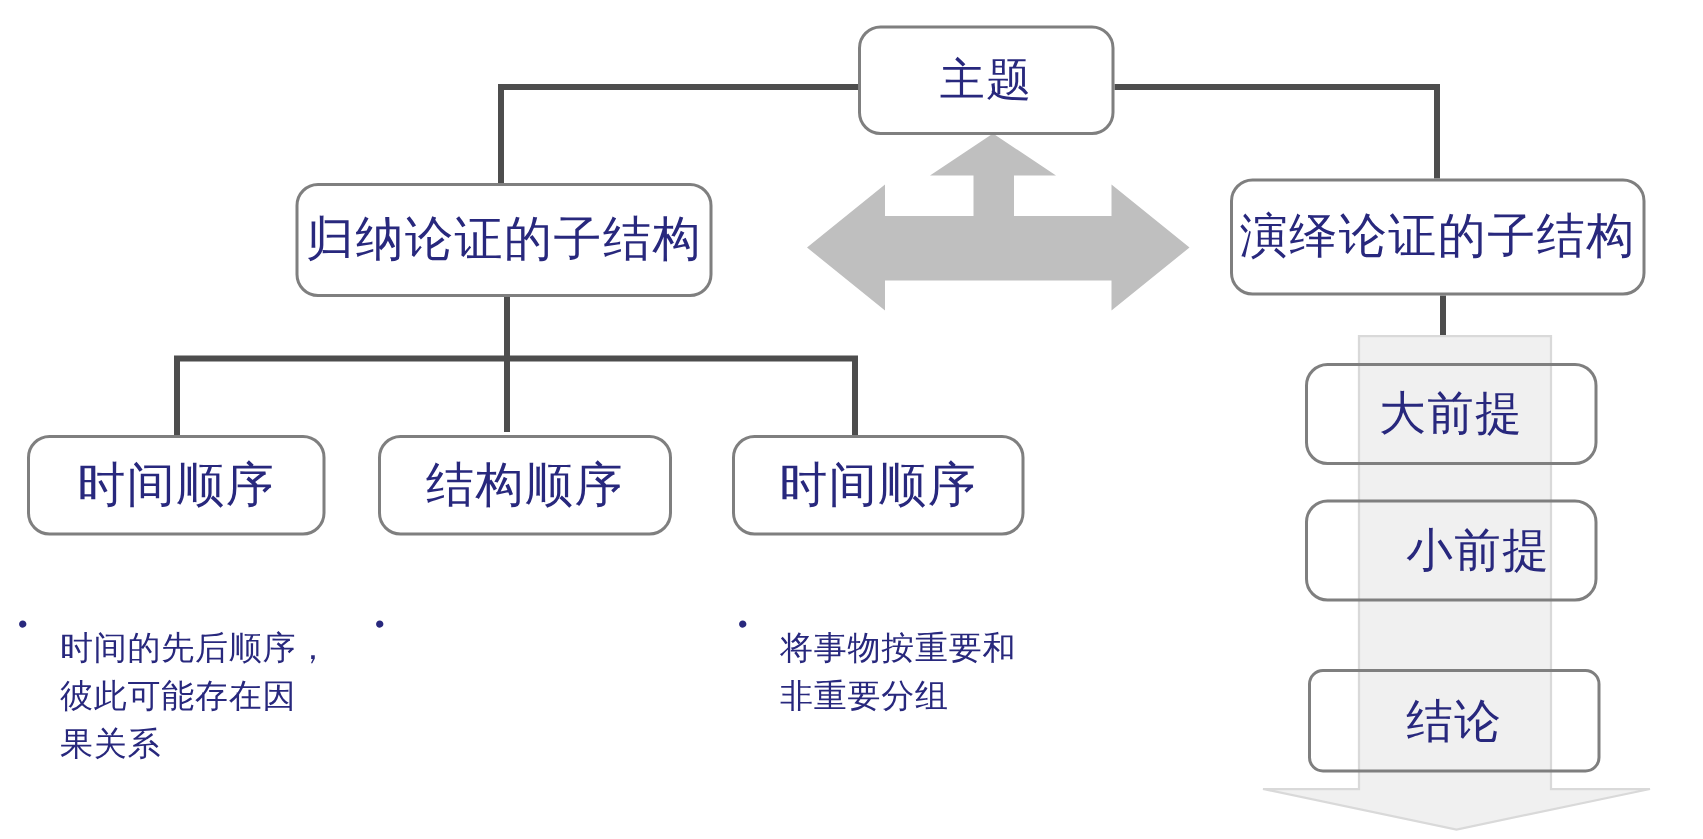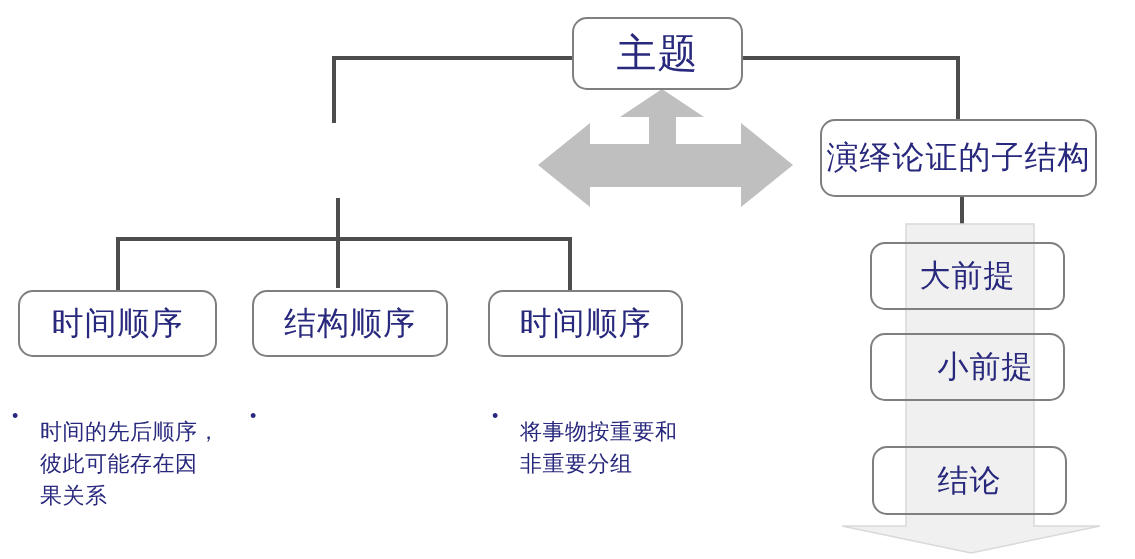--- a/index.html
+++ b/index.html
@@ -7,29 +7,29 @@
   #stage{position:relative;width:1135px;height:559px;background:#fff;overflow:hidden;}
   #wires{position:absolute;left:0;top:0;z-index:0;}
   .node{
     position:absolute;z-index:2;box-sizing:border-box;
     display:flex;align-items:center;justify-content:center;
     border:2px solid #7F7F7F;border-radius:15px;
     color:#28287D;background:#fff;
     font-size:32px;letter-spacing:1px;white-space:nowrap;
   }
   .node.transparent{background:transparent;}
-  #box-root{left:572px;top:17px;width:171px;height:73px;font-size:40px;}
+  #box-root{left:572px;top:17px;width:171px;height:73px;font-size:30px;}
   #box-inductive{left:197px;top:122px;width:278px;height:76px;}
   #box-deductive{left:820px;top:119px;width:277px;height:78px;}
   #box-child-0{left:18px;top:290px;width:199px;height:67px;}
   #box-child-1{left:252px;top:290px;width:196px;height:67px;text-align:center;}
   #box-child-2{left:488px;top:290px;width:195px;height:67px;}
   #box-step-0{left:870px;top:242px;width:195px;height:68px;font-size:31px;}
   #box-step-1{left:870px;top:333px;width:195px;height:68px;font-size:31px;padding-left:36px;}
-  #box-step-2{left:872px;top:446px;width:195px;height:69px;font-size:31px;}
+  #box-step-2{left:872px;top:446px;width:195px;height:69px;font-size:31px;border-radius:10px;}
   .note{
     position:absolute;z-index:2;display:flex;align-items:flex-start;
     color:#28287D;font-size:22px;line-height:32px;letter-spacing:0.5px;
   }
   .note .bullet{flex:0 0 auto;width:28px;font-size:18px;line-height:32px;text-align:left;padding-left:4px;}
   .note .note-text{white-space:pre-line;margin-top:16px;}
   #note-0{left:8px;top:400px;width:230px;}
   #note-1{left:246px;top:400px;width:245px;}
   #note-2{left:488px;top:400px;width:235px;}
 </style>
@@ -50,20 +50,23 @@
 
     <polygon points="538,165 590,123 590,144 649,144 649,117 620,117 662,89 704,117 676,117 676,144 741,144 741,123 793,165 741,207 741,187 590,187 590,207" fill="#BFBFBF"></polygon>
 
     <polygon points="906,224 1034,224 1034,526 1100,526 971,553 842,526 906,526" fill="#F0F0F0" stroke="#D9D9D9" stroke-width="1.5"></polygon>
   </svg>
 
   <div class="node" id="box-root">
     <span>主题</span>
   </div>
 
+  <div class="node" id="box-inductive">
+    <span>归纳论证的子结构</span>
+  </div>
   <div class="node" id="box-deductive">
     <span>演绎论证的子结构</span>
   </div>
 
   <div class="node" id="box-child-0">
     <span>时间顺序</span>
   </div>
   <div class="node" id="box-child-1">
     <span>结构顺序</span>
   </div>

